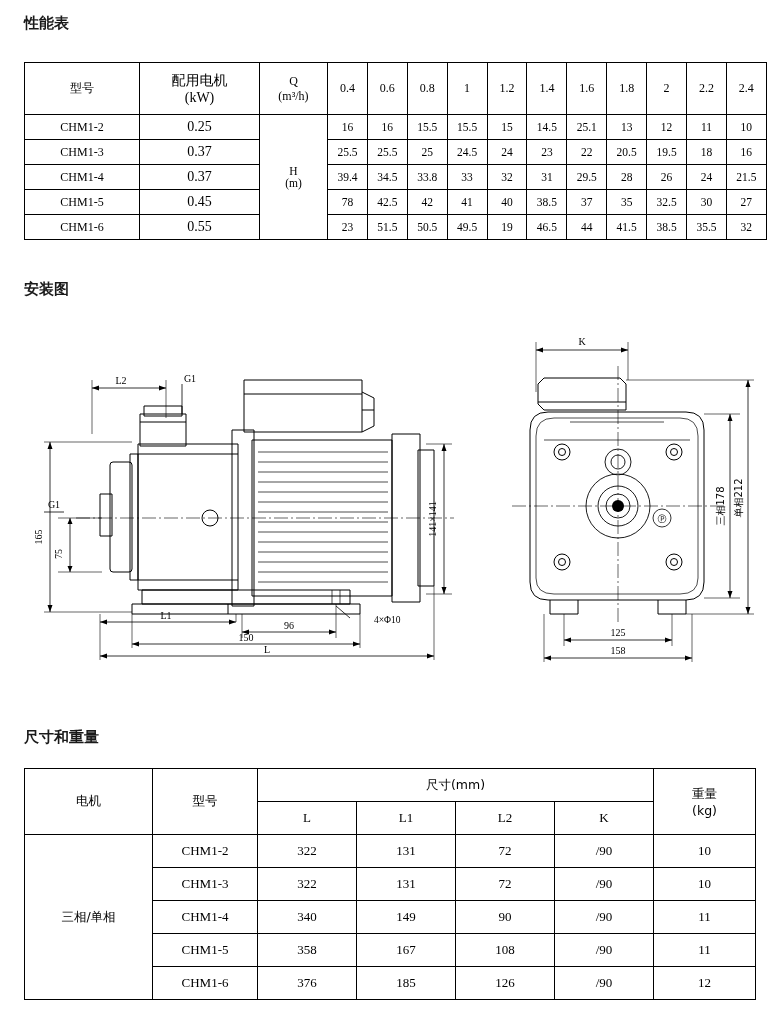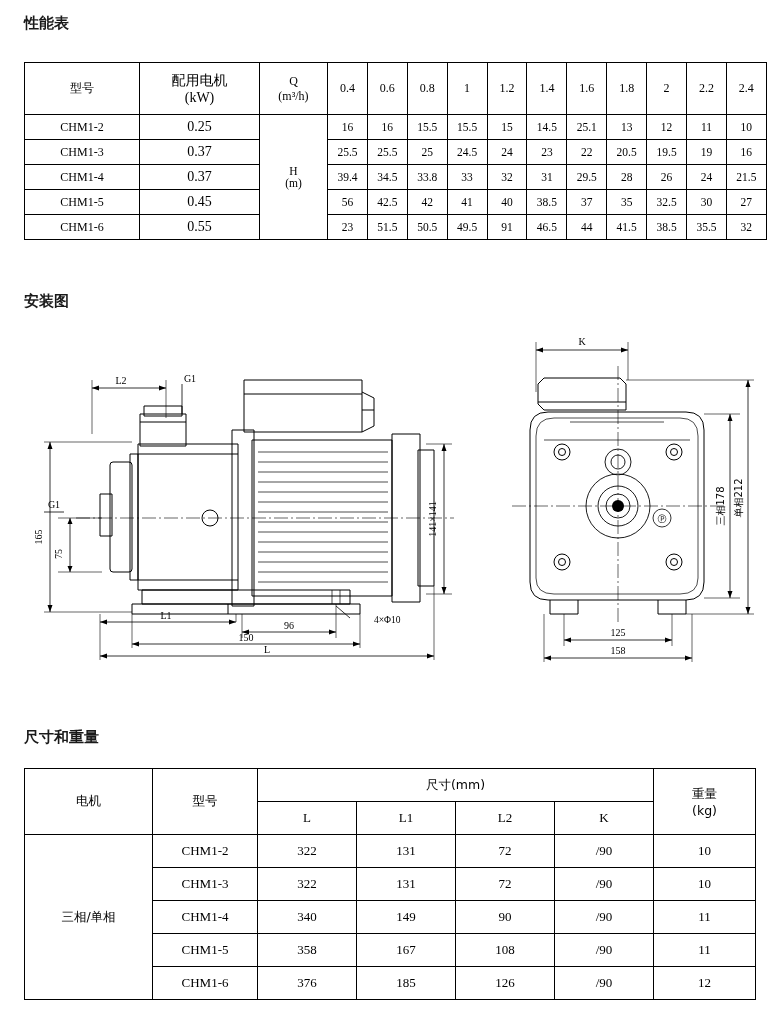--- a/index.html
+++ b/index.html
@@ -43,21 +43,21 @@
     height: 52px;
     font-size: 12px;
   }
   table.perf td.model { width: 115px; font-size: 12px; }
   table.perf td.kw { width: 120px; font-size: 14px; }
   table.perf td.q { width: 68px; }
   table.perf td.val { width: 39.9px; }
   .cn { font-family: "DejaVu Sans", "Liberation Sans", sans-serif; }
 
   
-  #install-title { position: absolute; left: 24px; top: 292px; font-family: Liberation Serif, serif; }
+  #install-title { position: absolute; left: 24px; top: 280px; font-family: Liberation Serif, serif; }
   #drawing { position: absolute; left: 14px; top: 322px; width: 752px; height: 360px; }
 
   
   #dim-title { position: absolute; left: 24px; top: 728px; }
 
   table.dim {
     position: absolute;
     left: 24px; top: 768px;
     width: 732px;
     border-collapse: collapse;
@@ -134,21 +134,21 @@
         <td class="kw">0.37</td>
         <td class="val">25.5</td>
         <td class="val">25.5</td>
         <td class="val">25</td>
         <td class="val">24.5</td>
         <td class="val">24</td>
         <td class="val">23</td>
         <td class="val">22</td>
         <td class="val">20.5</td>
         <td class="val">19.5</td>
-        <td class="val">19</td>
+        <td class="val">18</td>
         <td class="val">16</td>
       </tr>
 
       <tr>
         <td class="model">CHM1-4</td>
         <td class="kw">0.37</td>
         <td class="val">39.4</td>
         <td class="val">34.5</td>
         <td class="val">33.8</td>
         <td class="val">33</td>
@@ -157,41 +157,41 @@
         <td class="val">29.5</td>
         <td class="val">28</td>
         <td class="val">26</td>
         <td class="val">24</td>
         <td class="val">21.5</td>
       </tr>
 
       <tr>
         <td class="model">CHM1-5</td>
         <td class="kw">0.45</td>
-        <td class="val">56</td>
+        <td class="val">78</td>
         <td class="val">42.5</td>
         <td class="val">42</td>
         <td class="val">41</td>
         <td class="val">40</td>
         <td class="val">38.5</td>
         <td class="val">37</td>
         <td class="val">35</td>
         <td class="val">32.5</td>
         <td class="val">30</td>
         <td class="val">27</td>
       </tr>
 
       <tr>
         <td class="model">CHM1-6</td>
         <td class="kw">0.55</td>
         <td class="val">23</td>
         <td class="val">51.5</td>
         <td class="val">50.5</td>
         <td class="val">49.5</td>
-        <td class="val">91</td>
+        <td class="val">19</td>
         <td class="val">46.5</td>
         <td class="val">44</td>
         <td class="val">41.5</td>
         <td class="val">38.5</td>
         <td class="val">35.5</td>
         <td class="val">32</td>
       </tr>
     </tbody>
   </table>
 

